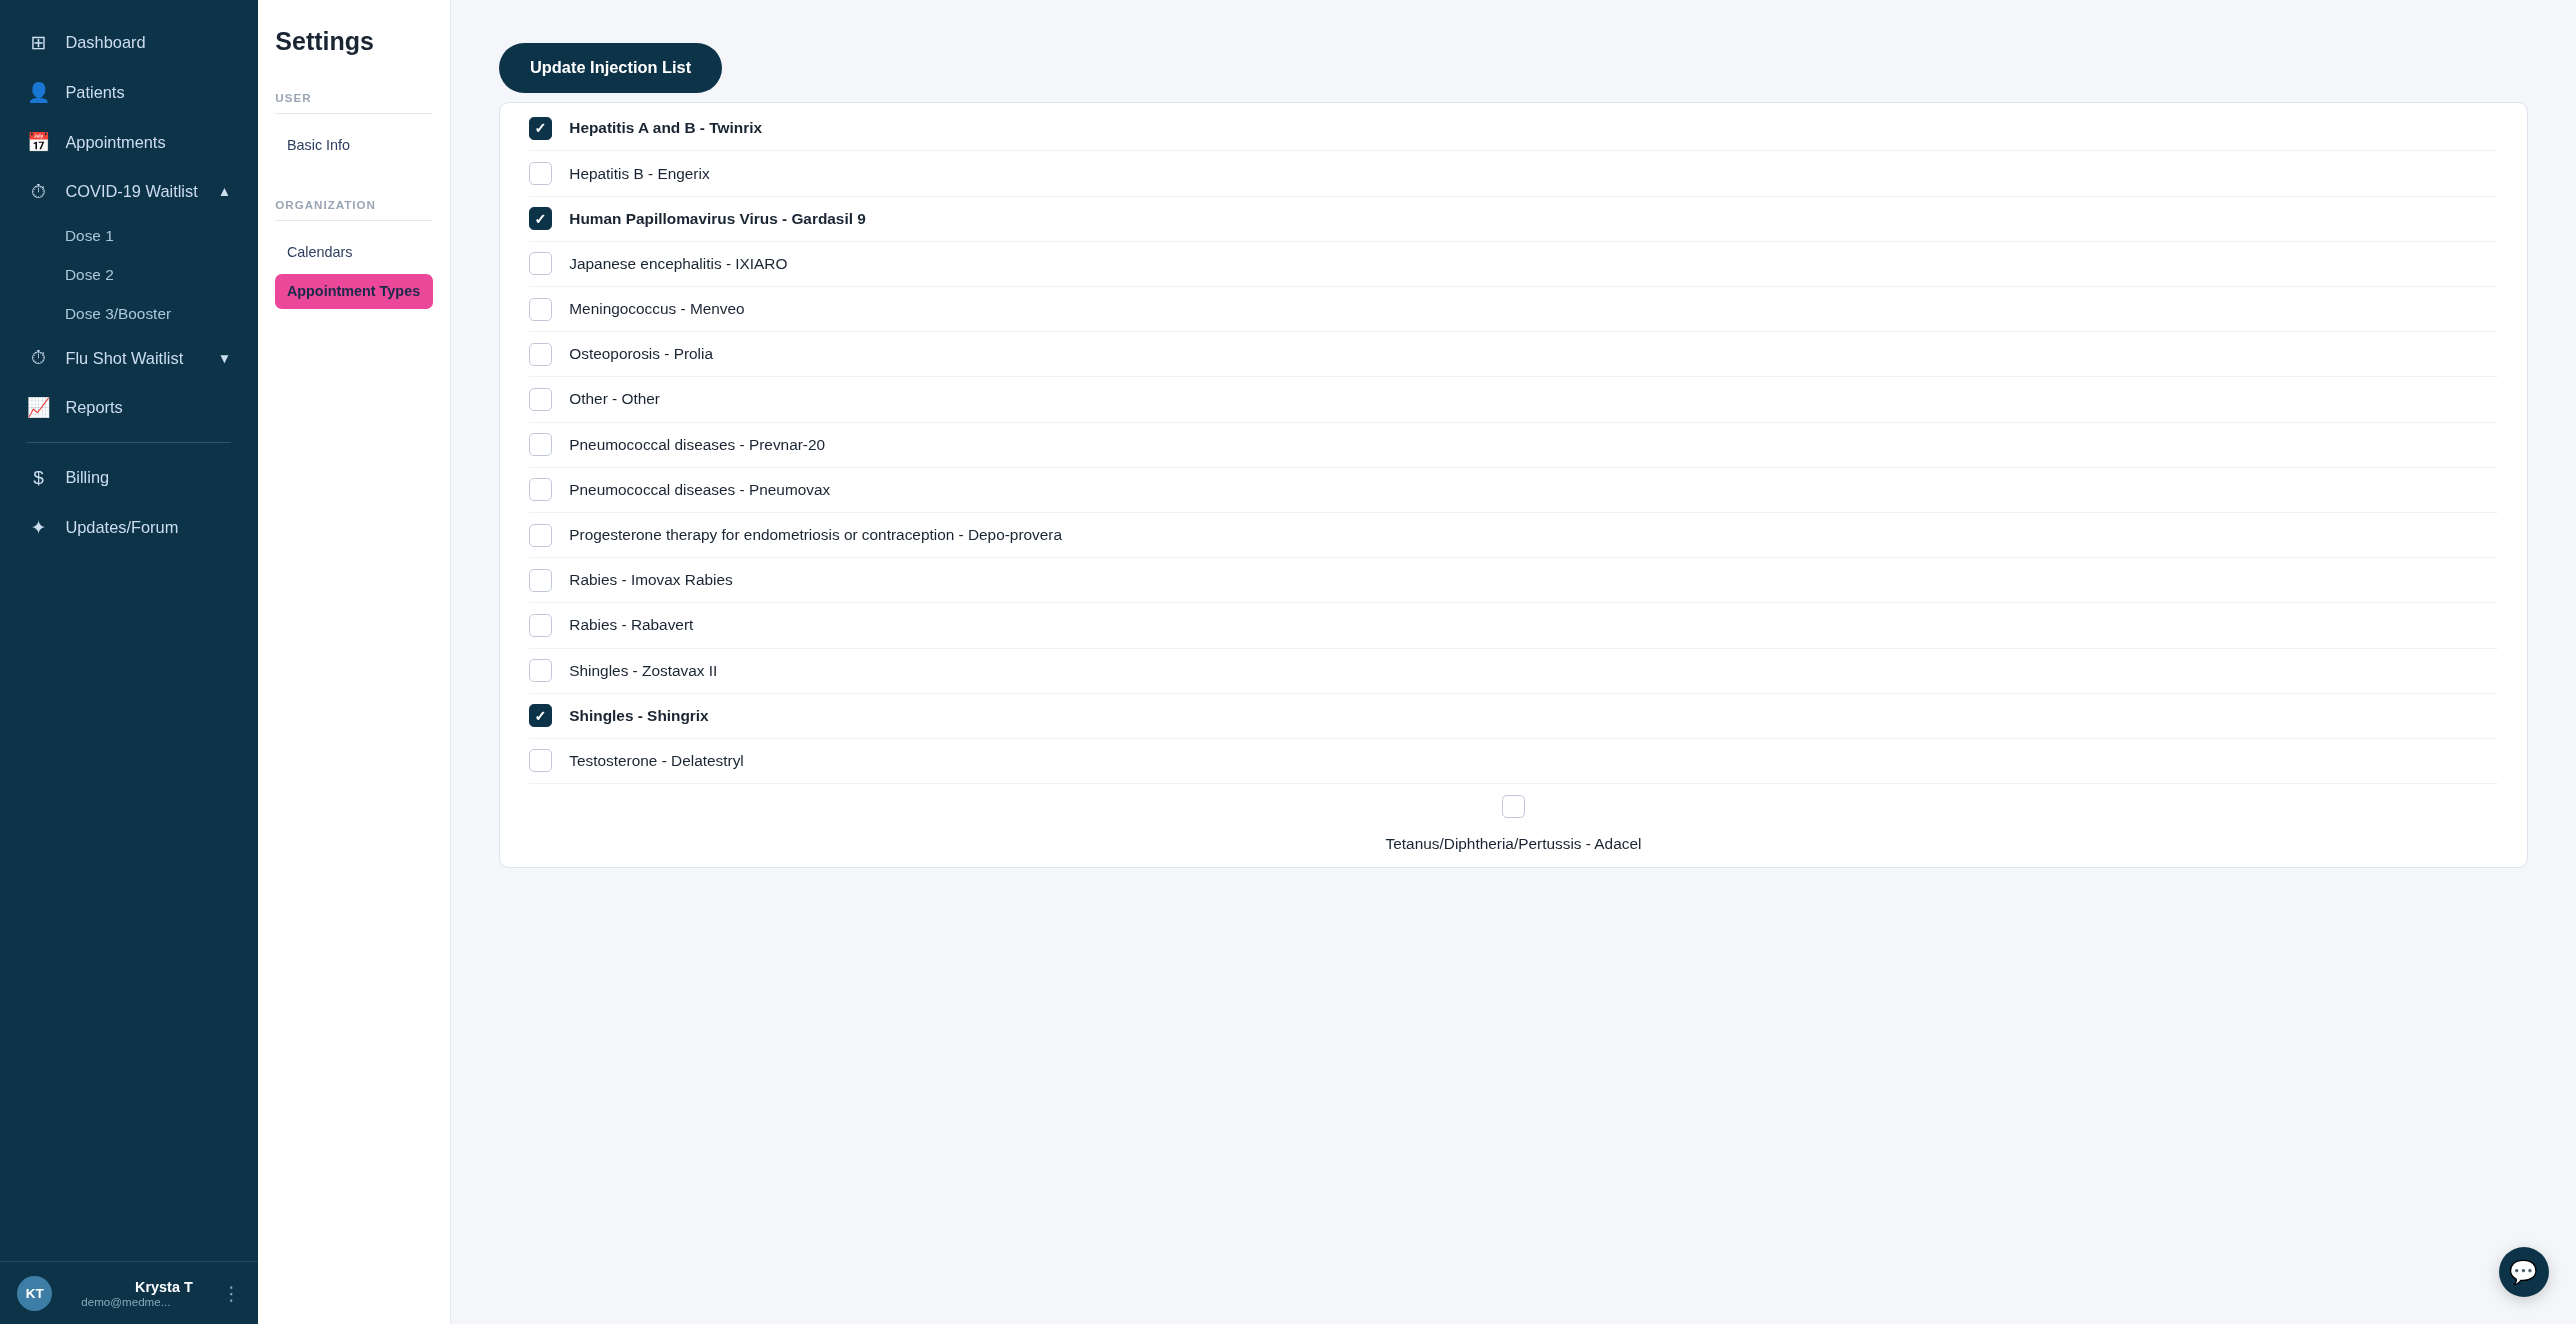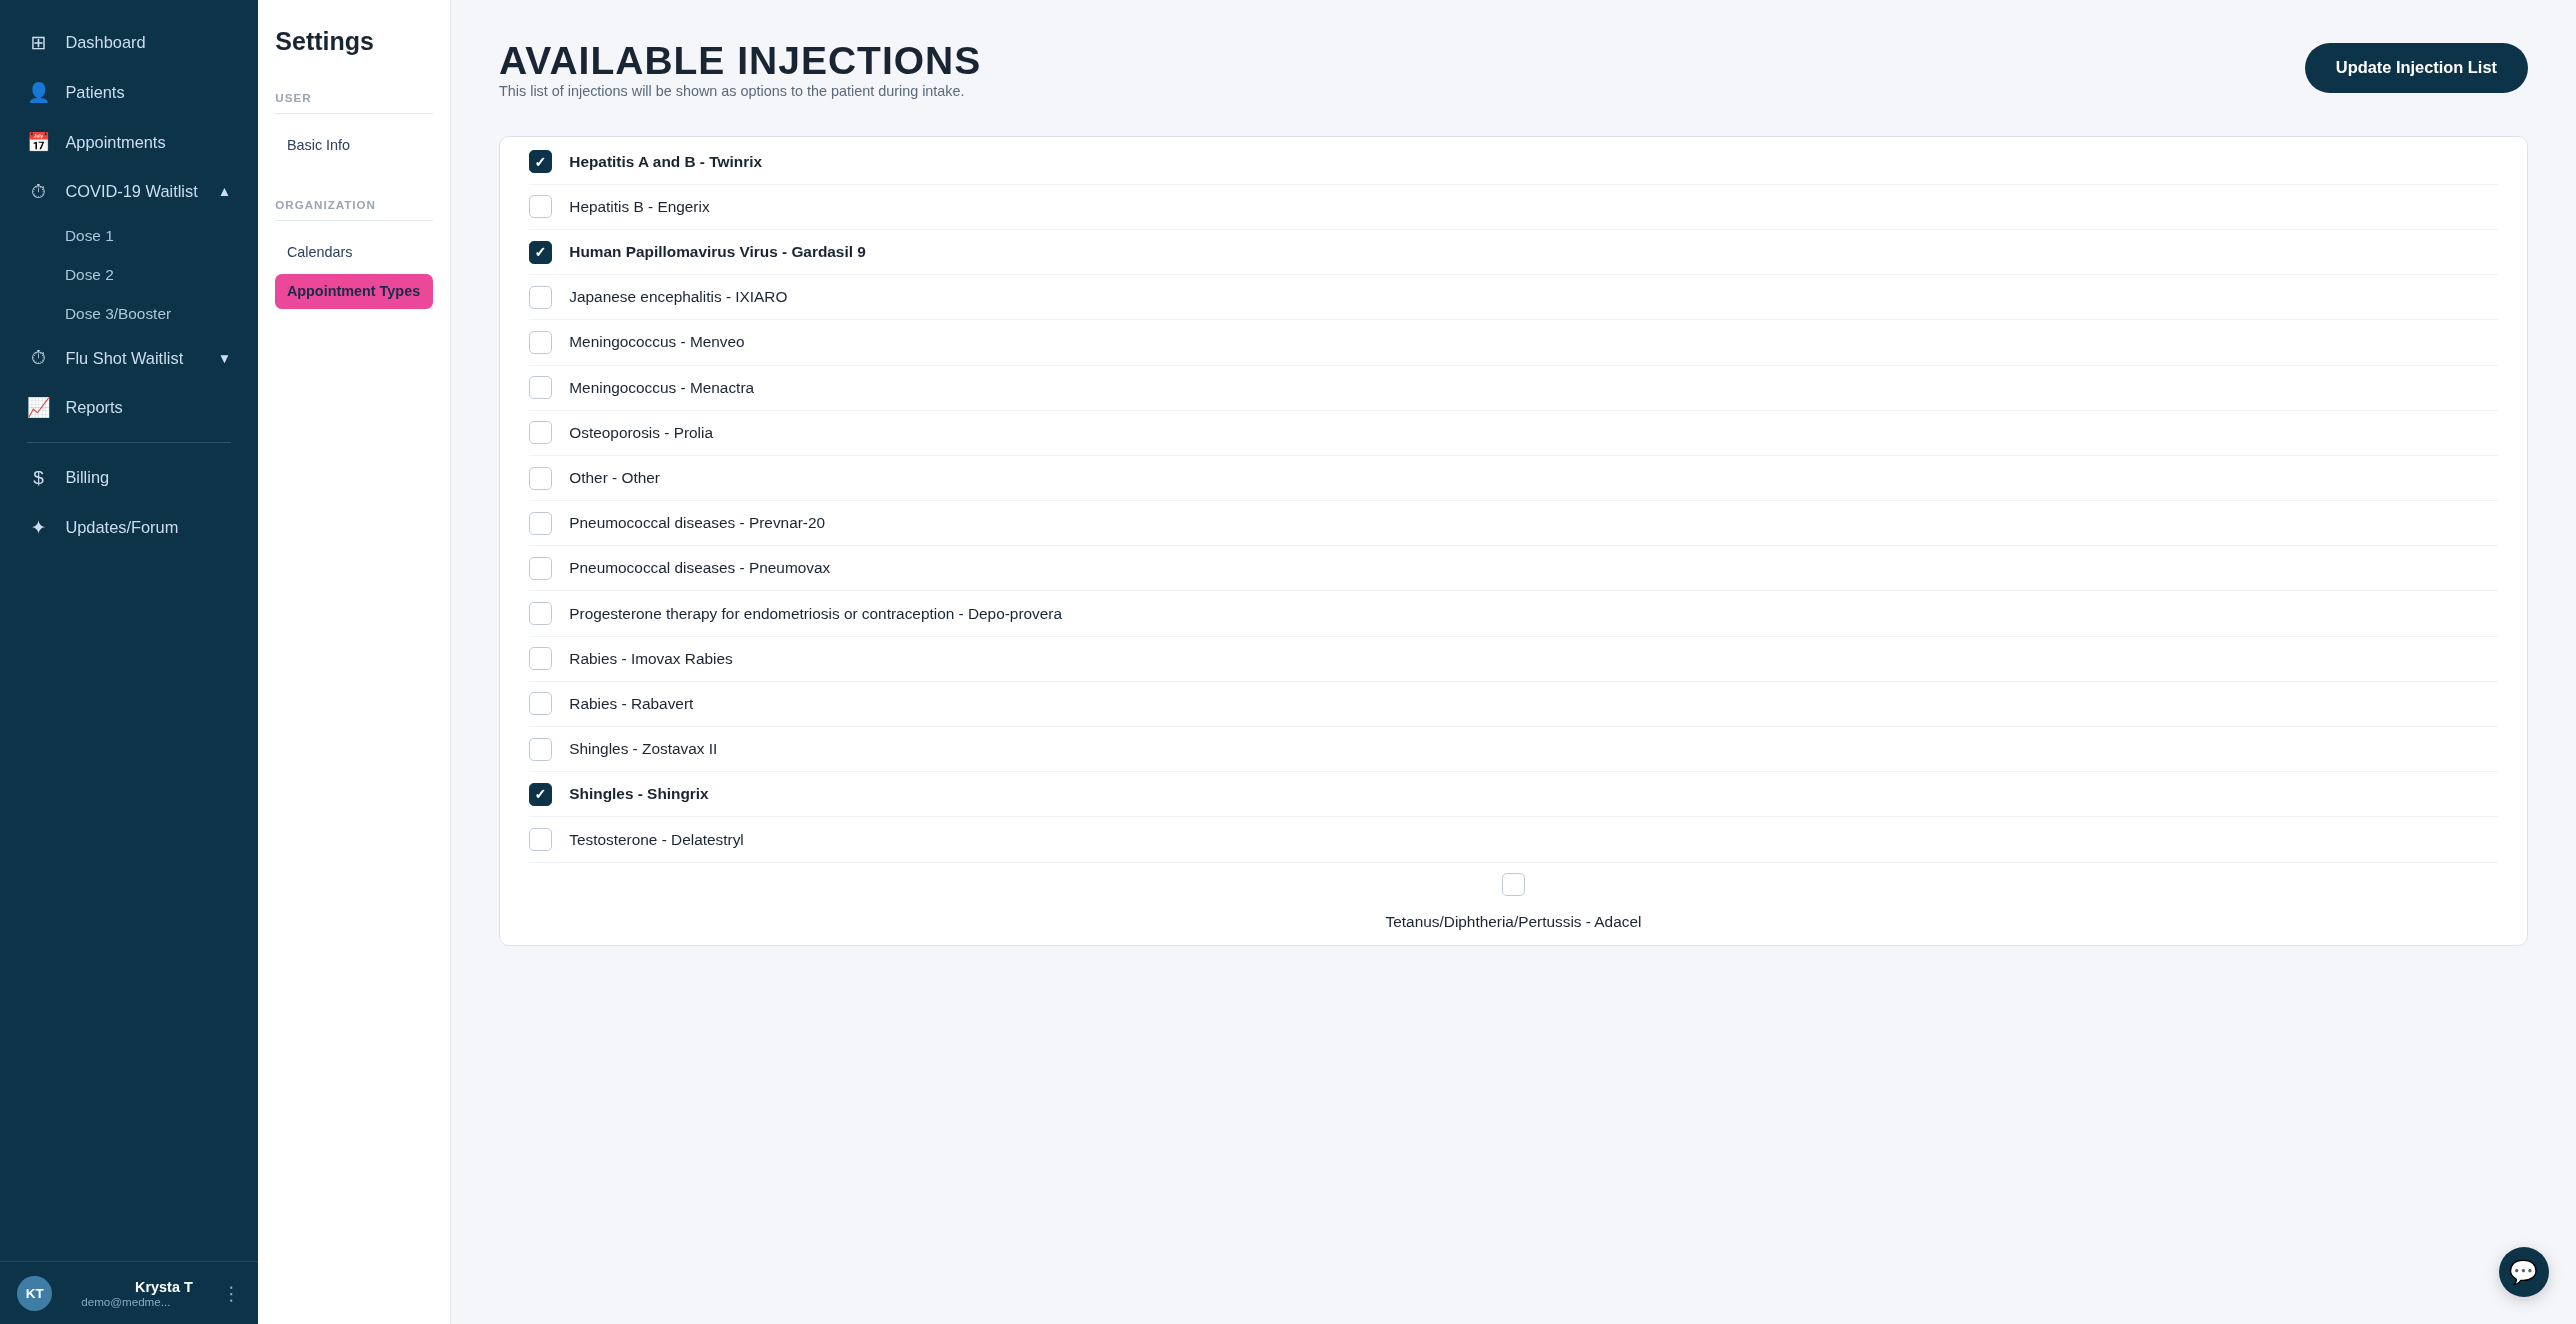--- a/index.html
+++ b/index.html
@@ -273,24 +273,20 @@
   <div class="settings-nav-item">
     <span>Calendars</span>
   </div>
   <div class="settings-nav-item active">
     <span>Appointment Types</span>
   </div>
 </aside>
 
 <main class="main-content">
   <div class="main-header">
-    <div>
-      <h1 class="page-title">AVAILABLE INJECTIONS</h1>
-      <p class="page-subtitle">This list of injections will be shown as options to the patient during intake.</p>
-    </div>
     <button class="update-btn">Update Injection List</button>
   </div>
 
   <div class="injection-list-container">
 
   <div class="injection-item">
         <div class="checkbox-custom checked"></div>
         <span style="font-weight: 700;">Hepatitis A and B - Twinrix</span>
       </div>
       <div class="injection-item">
@@ -304,24 +300,20 @@
       <div class="injection-item">
         <div class="checkbox-custom"></div>
         <span>Japanese encephalitis - IXIARO</span>
       </div>
       <div class="injection-item">
         <div class="checkbox-custom"></div>
         <span>Meningococcus - Menveo</span>
       </div>
       <div class="injection-item">
         <div class="checkbox-custom"></div>
-        <span>Meningococcus - Menactra</span>
-      </div>
-      <div class="injection-item">
-        <div class="checkbox-custom"></div>
         <span>Osteoporosis - Prolia</span>
       </div>
       <div class="injection-item">
         <div class="checkbox-custom"></div>
         <span>Other - Other</span>
       </div>
       <div class="injection-item">
         <div class="checkbox-custom"></div>
         <span>Pneumococcal diseases - Prevnar-20</span>
       </div>

